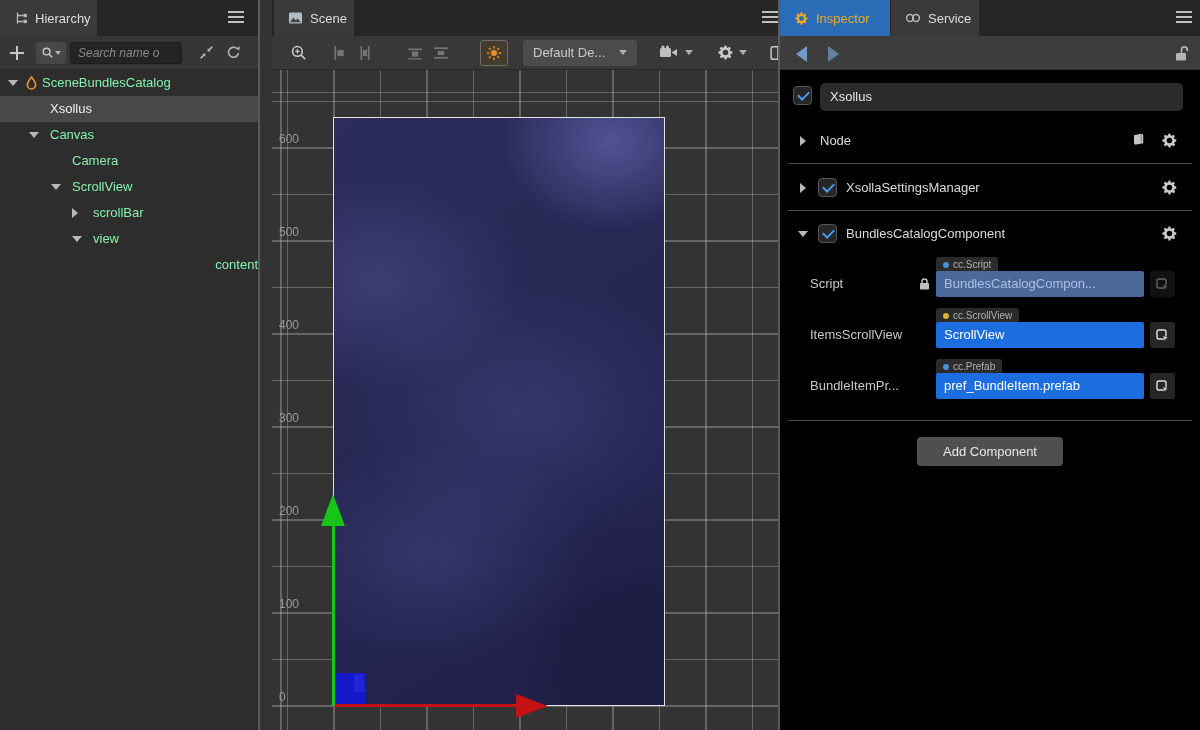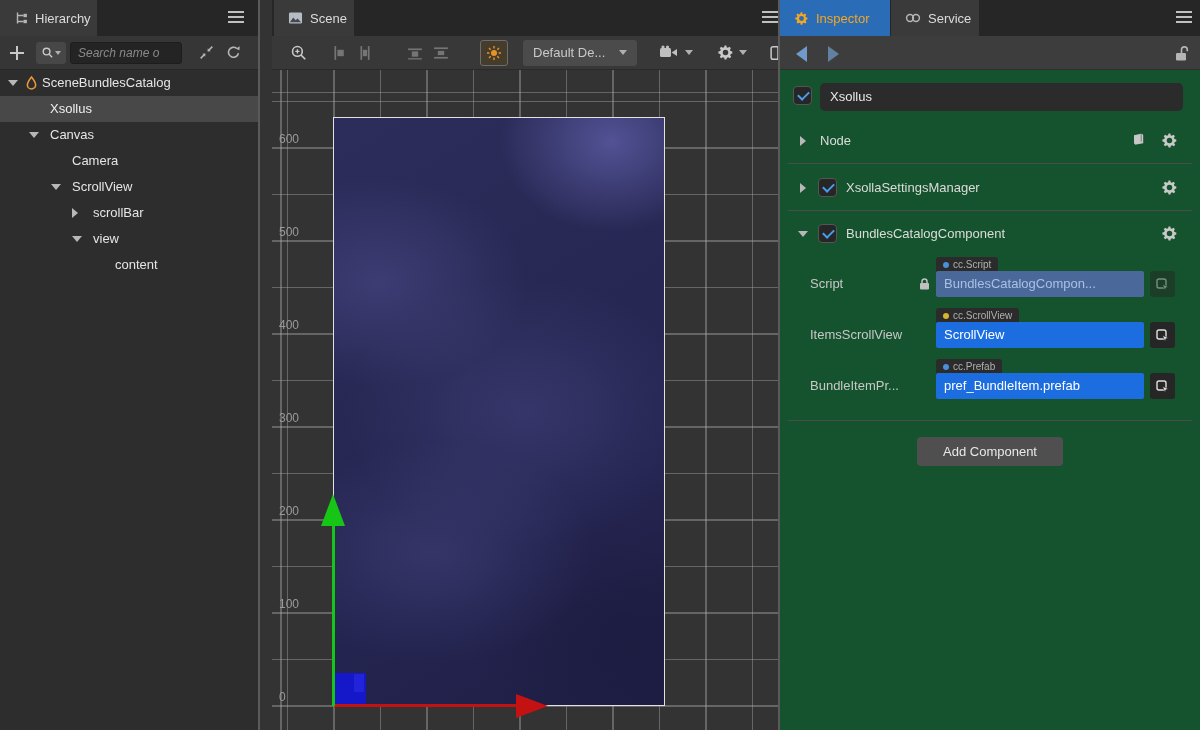--- a/index.html
+++ b/index.html
@@ -21,21 +21,21 @@
   #hierarchy { left:0; width:258px; background:#2d2d2d; }
   #hierarchy .toolbar { position:absolute; left:0; top:36px; width:258px; height:34px; background:#363636; border-bottom:1px solid #282828; display:flex; align-items:center; }
   .plus-ic { position:relative; width:14px; height:14px; margin-left:10px; }
   .plus-ic::before { content:""; position:absolute; left:6px; top:0; width:2px; height:14px; background:#c8c8c8; }
   .plus-ic::after  { content:""; position:absolute; left:0; top:6px; width:14px; height:2px; background:#c8c8c8; }
   .search-btn { margin-left:12px; width:30px; height:22px; background:#474747; border-radius:3px; display:flex; align-items:center; justify-content:center; gap:1px; }
   .search-input { margin-left:4px; width:112px; height:22px; background:#242424; border:1px solid #1d1d1d; border-radius:3px; color:#3b82f6; font-style:italic; font-size:12px; padding:0 7px; outline:none; }
   .search-input::placeholder { color:#8a8a8a; }
   .tb-ic { margin-left:16px; width:17px; height:17px; }
   .tree { position:absolute; left:0; top:70px; width:258px; }
-  .trow { height:26px; line-height:26px; display:flex; align-items:center; white-space:nowrap; color:#e5e5e5; }
+  .trow { height:26px; line-height:26px; display:flex; align-items:center; white-space:nowrap; color:#86efac; }
   .trow.sel { background:#484848; color:#efefef; }
   .arrbox { display:inline-flex; width:16px; justify-content:flex-start; align-items:center; flex:none; }
   .ticon { display:inline-flex; width:18px; flex:none; align-items:center; }
 
   
   #scene { left:272px; width:518px; }
   #scene .tabbar { width:518px; }
   #scene .toolbar { position:absolute; left:0; top:36px; width:518px; height:34px; background:#383838; border-bottom:1px solid #2a2a2a; display:flex; align-items:center; }
   .sc-ic { width:18px; height:18px; flex:none; }
   .dim { opacity:.42; }
@@ -56,21 +56,21 @@
       linear-gradient(148deg, #2d2d5c 0%, #282854 38%, #242450 68%, #1e1e44 100%); }
   .ruler-num { position:absolute; left:7px; width:40px; height:14px; line-height:14px; font-size:12px; color:#9a9a9a; }
   .axis-y { position:absolute; left:60px; top:455px; width:3px; height:181px; background:#17c517; }
   .axis-y-head { position:absolute; left:49px; top:424px; width:0; height:0; border-left:12px solid transparent; border-right:12px solid transparent; border-bottom:32px solid #17c517; }
   .axis-x { position:absolute; left:62px; top:634px; width:183px; height:3px; background:#c41212; }
   .axis-x-head { position:absolute; left:244px; top:624px; width:0; height:0; border-top:12px solid transparent; border-bottom:12px solid transparent; border-left:32px solid #c41212; }
   .gizmo-square { position:absolute; left:63px; top:603px; width:31px; height:32px; background:#1518c9; }
   .gizmo-square::after { content:""; position:absolute; right:2px; top:1px; width:10px; height:18px; background:#262ae0; opacity:.7; }
 
   
-  #inspector { left:780px; width:420px; background:#14532d; }
+  #inspector { left:780px; width:420px; background:#000000; }
   #inspector .tabbar { width:420px; }
   .tab-inspector { left:0; width:110px; background:#2a6cb5; color:#f5a623; }
   .tab-service { left:111px; width:88px; background:#3a3a3a; }
   #inspector .toolbar { position:absolute; left:0; top:36px; width:420px; height:34px; background:#3d3d3d; border-bottom:1px solid #2f2f2f; }
   .nav-left  { position:absolute; left:16px; top:10px; width:0; height:0; border-top:8px solid transparent; border-bottom:8px solid transparent; border-right:11px solid #6f9ac9; }
   .nav-right { position:absolute; left:48px; top:10px; width:0; height:0; border-top:8px solid transparent; border-bottom:8px solid transparent; border-left:11px solid #62809f; }
   .checkbox { position:absolute; width:19px; height:19px; background:#262626; border:1px solid #555; border-radius:4px; }
   .checkbox::after { content:""; position:absolute; left:4px; top:4px; width:9px; height:5px; border-left:2px solid #4a9df0; border-bottom:2px solid #4a9df0; transform:rotate(-45deg); }
   .name-field { position:absolute; left:40px; top:83px; width:363px; height:28px; background:#2b2b2b; border-radius:5px; line-height:28px; padding:0 10px; color:#e8e8e8; }
   .sec-row { position:absolute; left:0; width:420px; height:30px; }
@@ -177,21 +177,21 @@
           <span style="width:5px;"></span>
         <span>scrollBar</span>
       </div>
       <div class="trow" style="padding-left:72px;">
         <span class="arrbox">
             <span class="tri-down"></span>
           </span>
           <span style="width:5px;"></span>
         <span>view</span>
       </div>
-      <div class="trow" style="padding-left:94px;">
+      <div class="trow" style="padding-left:94px;justify-content:flex-end;">
         <span class="arrbox"></span>
           <span style="width:5px;"></span>
         <span>content</span>
       </div>
     </div>
   </div>
 
   <div id="scene" class="panel">
     <div class="tabbar">
       <div class="tab" style="left:2px;width:80px;">

